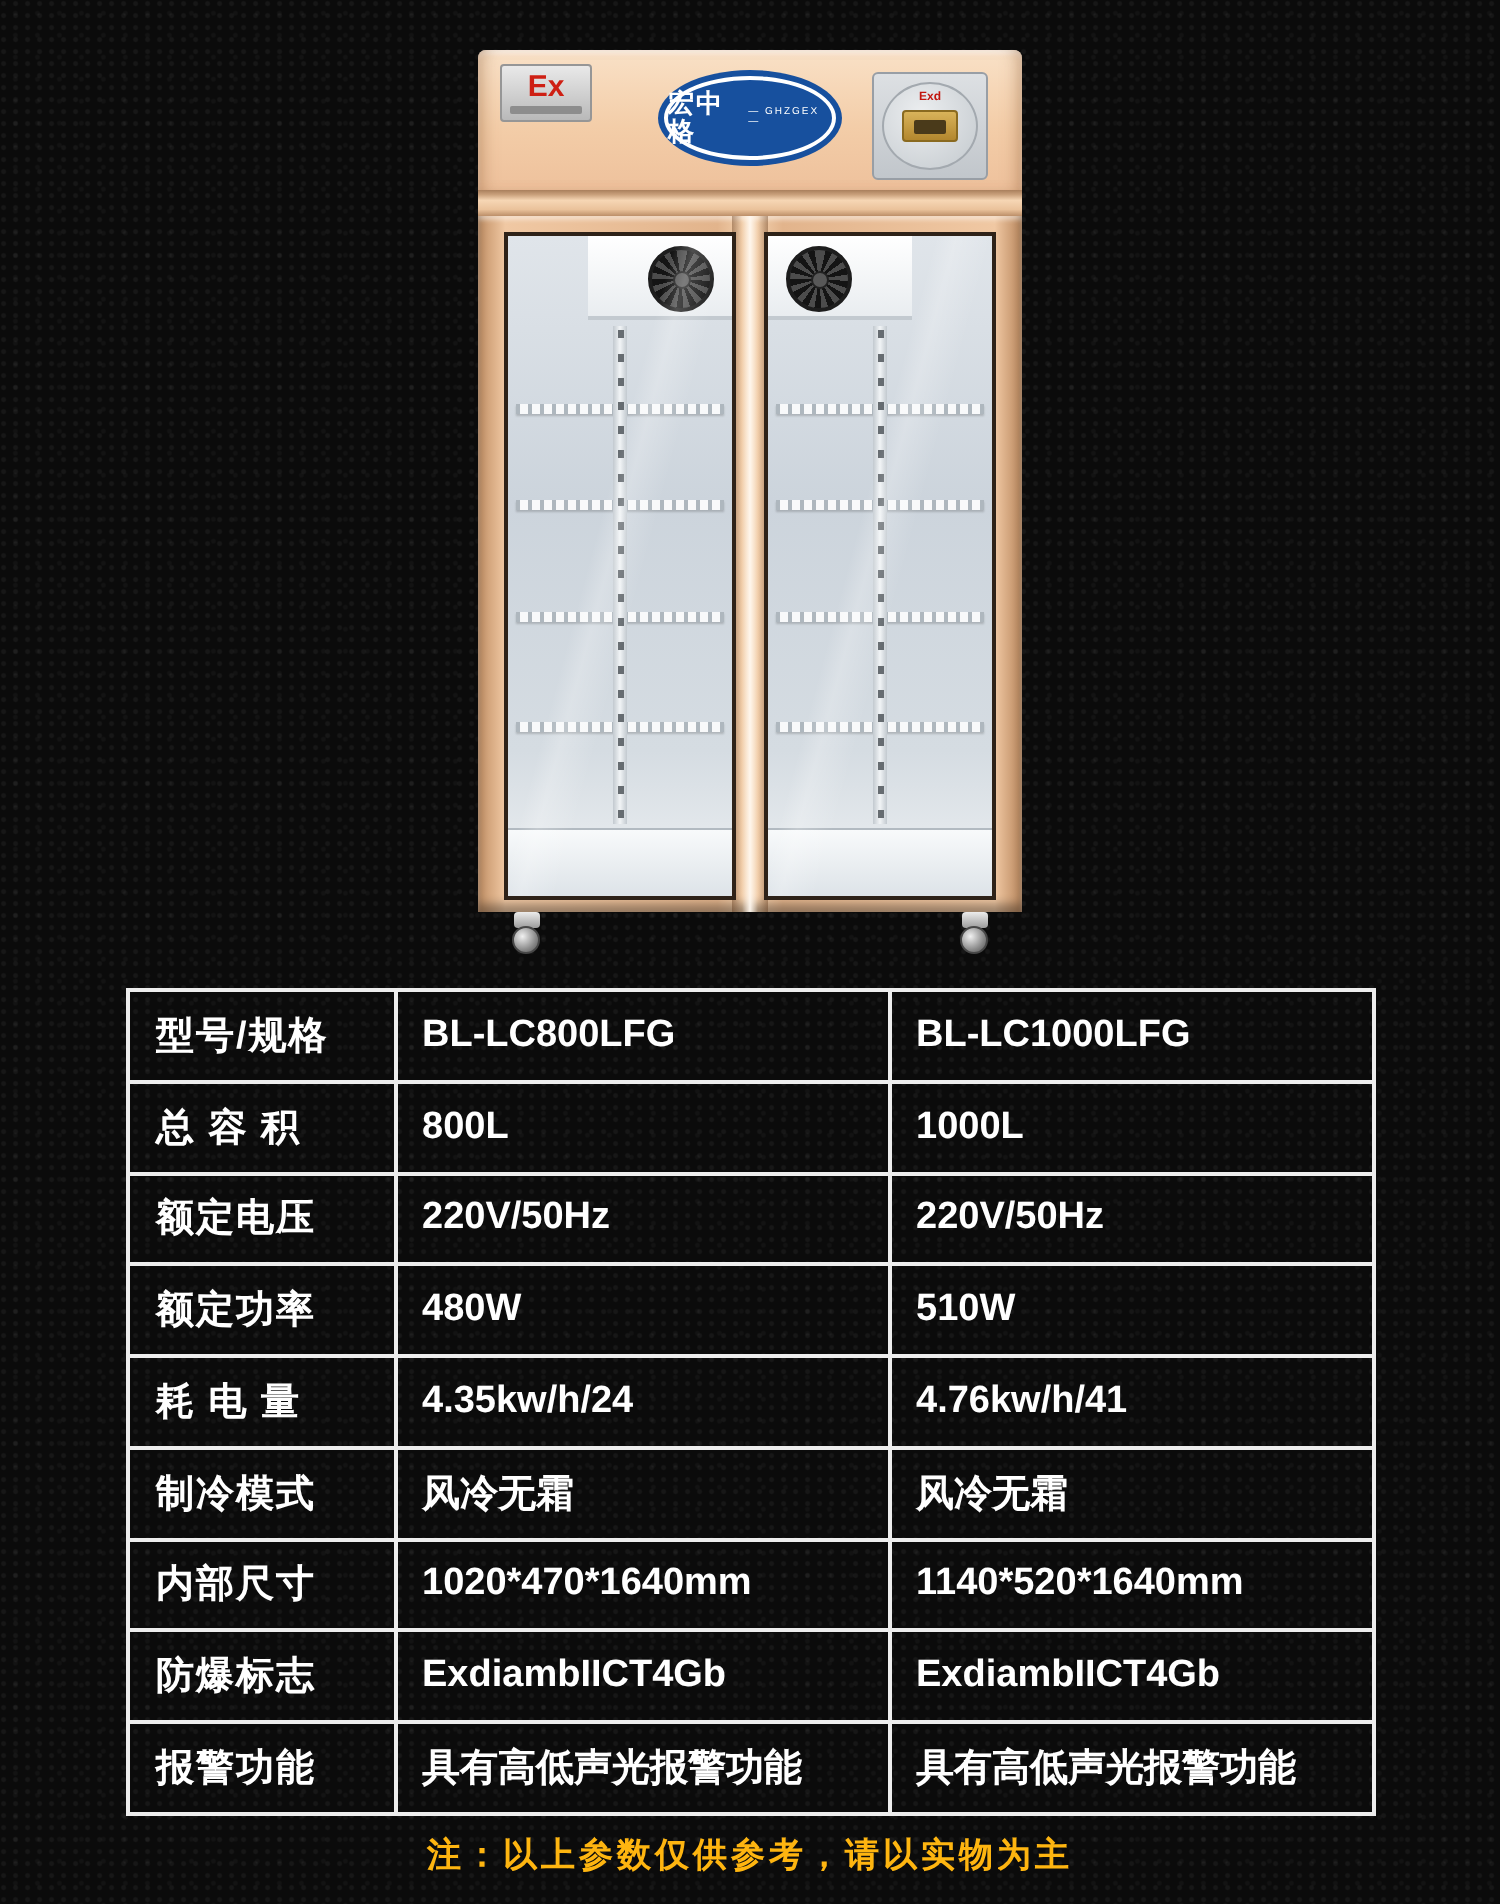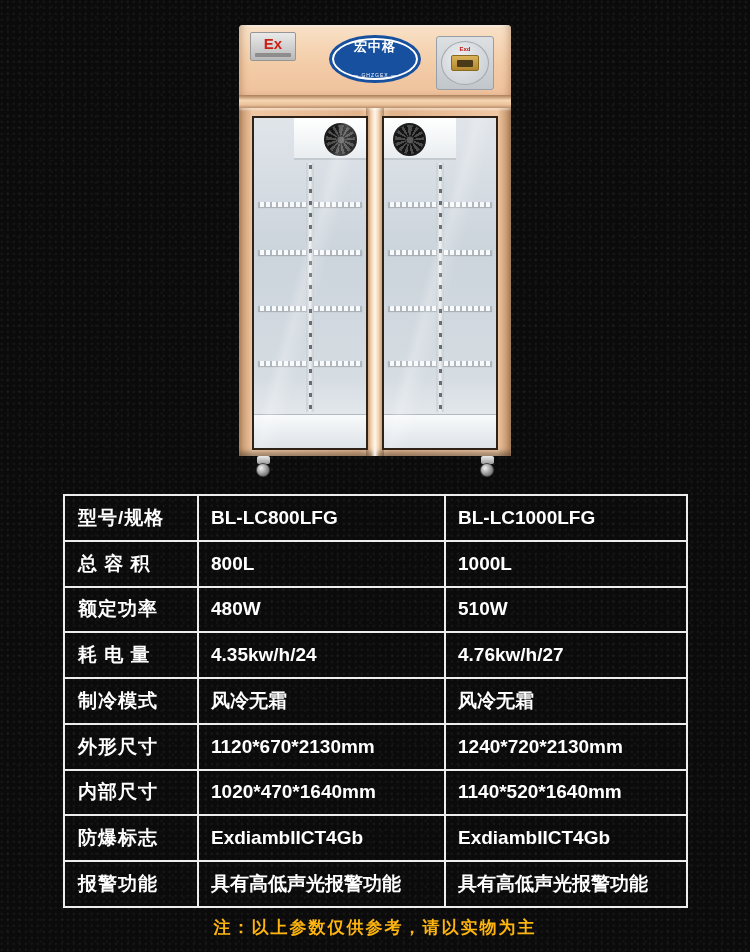--- a/index.html
+++ b/index.html
@@ -25,21 +25,21 @@
     position:absolute;left:11px;top:7px;width:44px;height:27px;border-radius:2px;
     background:linear-gradient(180deg,#e9e9e9,#b9b9b9);border:1px solid #969696;
     display:flex;flex-direction:column;align-items:center;justify-content:center;gap:2px;
   }
   .ex-badge .ex-text{color:#ce1f13;font-weight:bold;font-size:15px;line-height:1;}
   .ex-badge .ex-strip{width:36px;height:4px;background:#8d8d8d;border-radius:1px;}
   .brand-logo{
     position:absolute;left:50%;top:13px;transform:translateX(-50%);
     width:82px;height:38px;border-radius:50%;
     background:#17509e;border:2px solid #ffffff;box-shadow:0 0 0 3px #17509e;
-    display:flex;flex-direction:column;align-items:center;justify-content:space-between;
+    display:flex;align-items:center;justify-content:center;
   }
   .brand-name{color:#fff;font-weight:bold;font-size:13px;line-height:1.1;letter-spacing:1px;}
   .brand-sub{color:#fff;font-size:5px;line-height:1;letter-spacing:1px;}
   .controller{
     position:absolute;right:17px;top:11px;width:56px;height:52px;border-radius:3px;
     background:linear-gradient(180deg,#dde0e3,#c1c6cb);border:1px solid #989ea5;
     background-image:
       radial-gradient(circle at 5px 5px,#8f959b 1.5px,transparent 2.2px),
       radial-gradient(circle at right 5px top 5px,#8f959b 1.5px,transparent 2.2px),
       radial-gradient(circle at 5px bottom 5px,#8f959b 1.5px,transparent 2.2px),
@@ -236,40 +236,40 @@
           <th>型号/规格</th>
           <td>BL-LC800LFG</td>
           <td>BL-LC1000LFG</td>
         </tr>
         <tr>
           <th>总 容 积</th>
           <td>800L</td>
           <td>1000L</td>
         </tr>
         <tr>
+          <th>额定电压</th>
+          <td>220V/50Hz</td>
+          <td>220V/50Hz</td>
+        </tr>
+        <tr>
           <th>额定功率</th>
           <td>480W</td>
           <td>510W</td>
         </tr>
         <tr>
           <th>耗 电 量</th>
           <td>4.35kw/h/24</td>
-          <td>4.76kw/h/27</td>
+          <td>4.76kw/h/41</td>
         </tr>
         <tr>
           <th>制冷模式</th>
           <td>风冷无霜</td>
           <td>风冷无霜</td>
         </tr>
         <tr>
-          <th>外形尺寸</th>
-          <td>1120*670*2130mm</td>
-          <td>1240*720*2130mm</td>
-        </tr>
-        <tr>
           <th>内部尺寸</th>
           <td>1020*470*1640mm</td>
           <td>1140*520*1640mm</td>
         </tr>
         <tr>
           <th>防爆标志</th>
           <td>ExdiambIICT4Gb</td>
           <td>ExdiambIICT4Gb</td>
         </tr>
         <tr>

